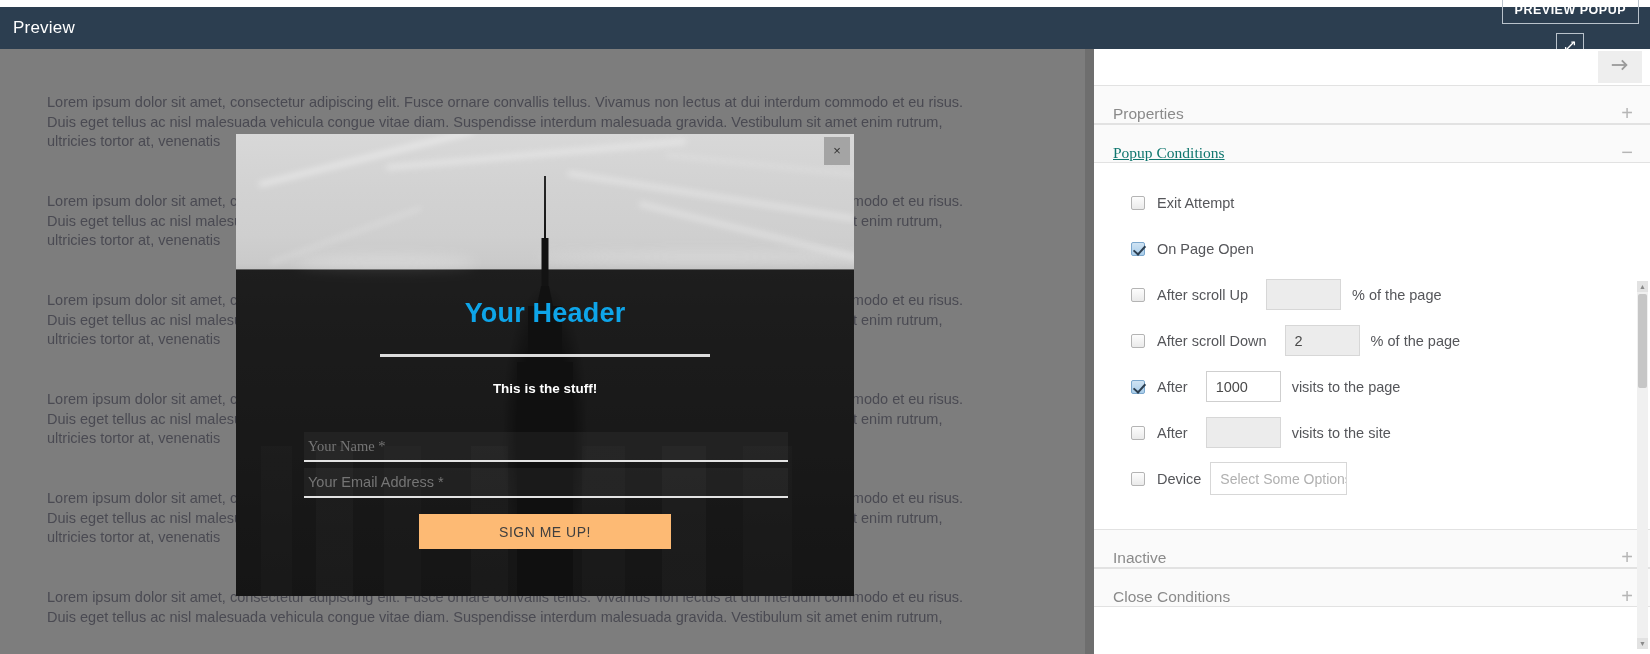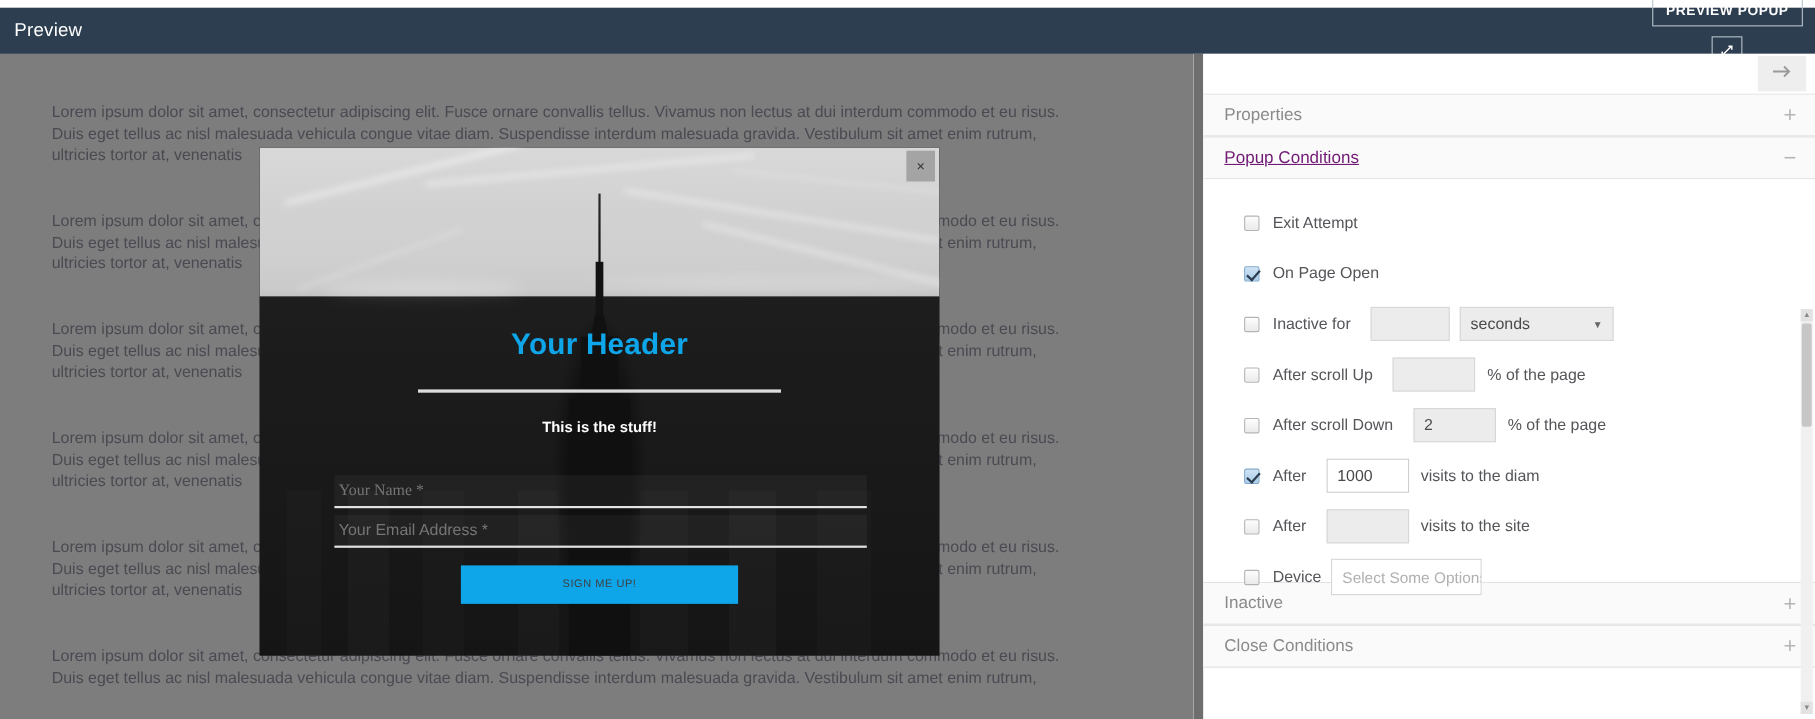--- a/index.html
+++ b/index.html
@@ -126,22 +126,22 @@
     margin-top: 0; width: 484px; margin-left: auto; margin-right: auto;
     border: 0; border-bottom: 2px solid #e3e3e3;
     background: rgba(255,255,255,.045);
     color: #d8d8d8; font-size: 14.5px; font-family: "Liberation Sans", sans-serif;
     height: 30px; padding: 0 4px; outline: none;
   }
   .field-name { margin-top: 36px; font-family: Liberation Serif, serif; }
   .field-email { margin-top: 6px; }
   .popup-submit {
     display: block; width: 252px; height: 35px; margin: 16px auto 0;
-    background: #0ea5e9; border: 0; color: #3f3f3f;
-    font-size: 10px; letter-spacing: .5px; cursor: pointer;
+    background: #fdba74; border: 0; color: #3f3f3f;
+    font-size: 14px; letter-spacing: .5px; cursor: pointer;
     font-family: "Liberation Sans", sans-serif;
   }
   .popup-close {
     position: absolute; right: 4px; top: 3px; width: 26px; height: 28px;
     background: rgba(160,160,160,.92); color: #333; border: 0;
     font-size: 13px; line-height: 28px; text-align: center; cursor: pointer;
     font-family: "Liberation Sans", sans-serif; z-index: 5;
   }
 
   
@@ -154,25 +154,25 @@
   }
   .rpanel-body { position: absolute; left: 9px; top: 0; width: 556px; height: 605px; background: #fff; }
   .panel-topstrip { height: 36px; background: #ffffff; position: relative; }
   .collapse-arrow {
     position: absolute; right: 8px; top: 2px; width: 44px; height: 32px;
     background: #eeeeee; color: #9a9a9a; display: flex; align-items: center; justify-content: center;
     cursor: pointer;
   }
   .accordion-head {
     height: 39px; border-top: 1px solid #e2e2e2; border-bottom: 1px solid #e2e2e2;
-    background: #fafafa; display: flex; align-items: center; justify-content: space-between;
+    background: #fafafa; display: flex; align-items: flex-end; justify-content: space-between;
     padding: 0 17px 0 19px; cursor: pointer;
   }
   .accordion-head .ah-label { font-size: 15.5px; color: #8a8a8a; }
-  .accordion-head.active .ah-label { color: #701a75; text-decoration: underline; }
+  .accordion-head.active .ah-label { color: #0f766e; text-decoration: underline; font-family: Liberation Serif, serif; }
   .ah-sign { font-size: 20px; color: #b5b5b5; line-height: 1; user-select: none; }
 
   .cond-panel { position: relative; background: #fff; padding: 22px 0 14px 0; height: 366px; }
   .cond-row { display: flex; align-items: center; height: 35px; padding-left: 37px; margin-bottom: 11px; }
   .cbx {
     width: 14px; height: 14px; border: 1px solid #b4b4b4; border-radius: 2px;
     background: linear-gradient(to bottom,#fdfdfd,#eaeaea); margin-right: 12px;
     flex: 0 0 auto; position: relative; cursor: pointer;
   }
   .cbx.checked { background: linear-gradient(to bottom,#cfe3f3,#a9cdea); border-color: #7ba7cd; }
@@ -323,49 +323,40 @@
         <div class="cond-row">
           <div class="cbx"></div>
           <span class="cond-label">Exit Attempt</span>
         </div>
 
         <div class="cond-row">
           <div class="cbx checked"></div>
           <span class="cond-label">On Page Open</span>
         </div>
 
-        <div class="cond-row">
-          <div class="cbx"></div>
-          <span class="cond-label lead">Inactive for</span>
-          <input class="txtinput w-small" type="text" value="" style="">
-          <div class="selbox">
-            <span>seconds</span>
-            <span class="sel-caret">▼</span>
-          </div>
-        </div>
 
         <div class="cond-row">
           <div class="cbx"></div>
           <span class="cond-label lead">After scroll Up</span>
           <input class="txtinput w-mid" type="text" value="" style="">
           <span class="cond-suffix">% of the page</span>
         </div>
 
         <div class="cond-row">
           <div class="cbx"></div>
           <span class="cond-label lead">After scroll Down</span>
           <input class="txtinput w-mid" type="text" value="2" style="">
           <span class="cond-suffix">% of the page</span>
         </div>
 
         <div class="cond-row">
           <div class="cbx checked"></div>
           <span class="cond-label lead">After</span>
           <input class="txtinput w-mid enabled" type="text" value="1000" style="">
-          <span class="cond-suffix">visits to the diam</span>
+          <span class="cond-suffix">visits to the page</span>
         </div>
 
         <div class="cond-row">
           <div class="cbx"></div>
           <span class="cond-label lead">After</span>
           <input class="txtinput w-mid" type="text" value="" style="">
           <span class="cond-suffix">visits to the site</span>
         </div>
 
         <div class="cond-row">

